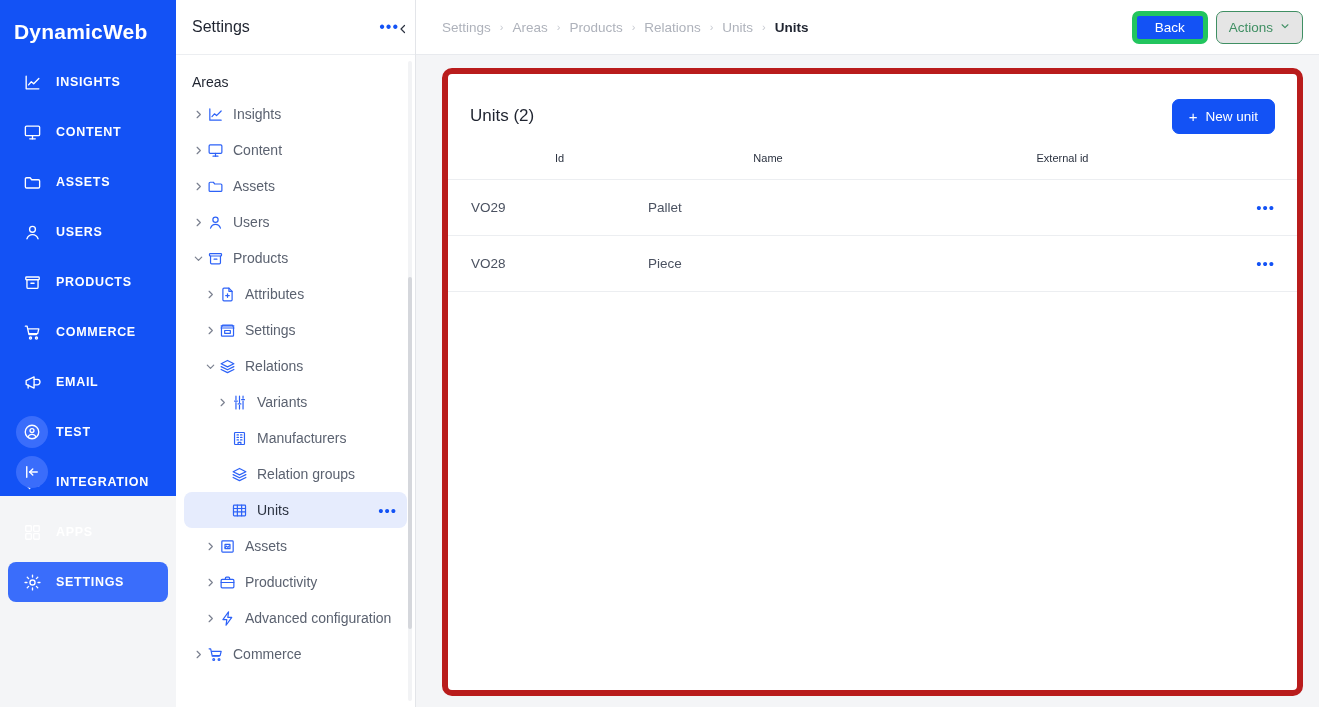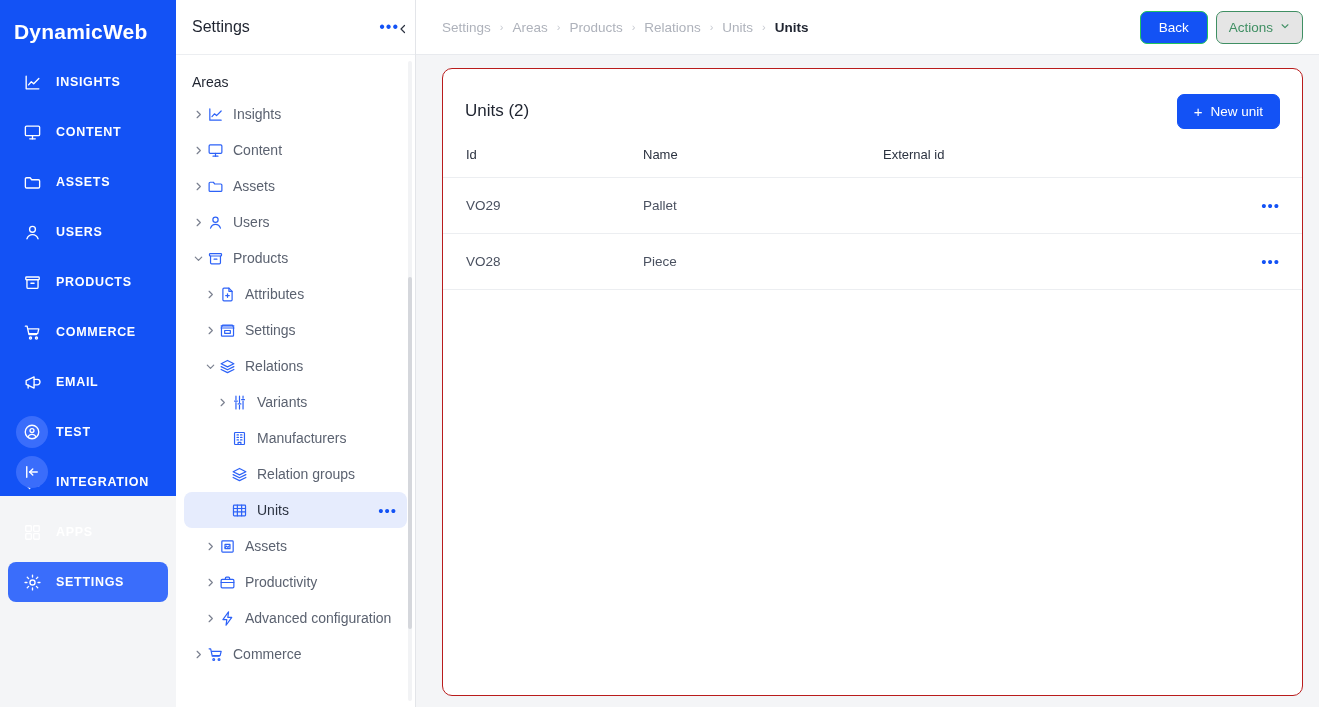--- a/index.html
+++ b/index.html
@@ -107,53 +107,53 @@
   .crumbs { display: flex; align-items: center; gap: 9px; flex: 1; font-size: 13.5px; }
   .crumb { color: #aeb2bb; cursor: pointer; white-space: nowrap; }
   .crumb.current { color: #1f2430; font-weight: 600; cursor: default; }
   .crumb-sep { color: #c7cad1; font-size: 11px; }
   .btn {
     height: 33px; border-radius: 7px; font-size: 13.5px;
     display: inline-flex; align-items: center; justify-content: center;
     cursor: pointer; white-space: nowrap;
   }
   .btn-back {
-    background: #1352f5; color: #fff; padding: 0 18px; border: 1px solid #22c55e;
+    background: #1352f5; color: #fff; padding: 0 18px; border: 5px solid #22c55e;
     font-weight: 500; margin-right: 8px;
   }
   .btn-actions {
     background: #e5e5e5; color: #3f8f63; border: 1px solid #3f8f63; padding: 0 12px;
     gap: 7px;
   }
   .btn-actions .chev { font-size: 10px; }
 
   .content { flex: 1; padding: 13px 16px 11px 26px; min-height: 0; }
   .card {
     background: #ffffff;
-    border: 1px solid #b91c1c;
+    border: 6px solid #b91c1c;
     border-radius: 10px;
     height: 100%;
     display: flex; flex-direction: column;
     overflow: hidden;
   }
   .card-head {
     display: flex; align-items: center;
     padding: 22px 22px 0 22px; height: 62px; flex: 0 0 62px;
   }
   .card-title { font-size: 17px; color: #1f2430; flex: 1; }
   .btn-new {
     background: #1352f5; color: #fff; border: 1px solid #1352f5;
     padding: 0 16px; height: 35px; border-radius: 7px; gap: 8px; font-size: 13.5px;
     display: inline-flex; align-items: center; cursor: pointer;
   }
   .btn-new .plus { font-size: 15px; line-height: 1; }
 
   table { width: 100%; border-collapse: collapse; table-layout: fixed; }
   thead th {
-    text-align: left; font-size: 13px; font-weight: 400; color: #2b3240;
+    text-align: center; font-size: 11px; font-weight: 400; color: #2b3240;
     padding: 16px 0 15px 0;
     border-bottom: 1px solid #eceef1;
   }
   thead th.c-id { width: 200px; padding-left: 23px; }
   thead th.c-name { width: 240px; }
   thead th.c-ext { width: auto; }
   thead th.c-act { width: 60px; }
   tbody td {
     font-size: 13.5px; color: #4a5160;
     padding: 19px 0 19px 0;

